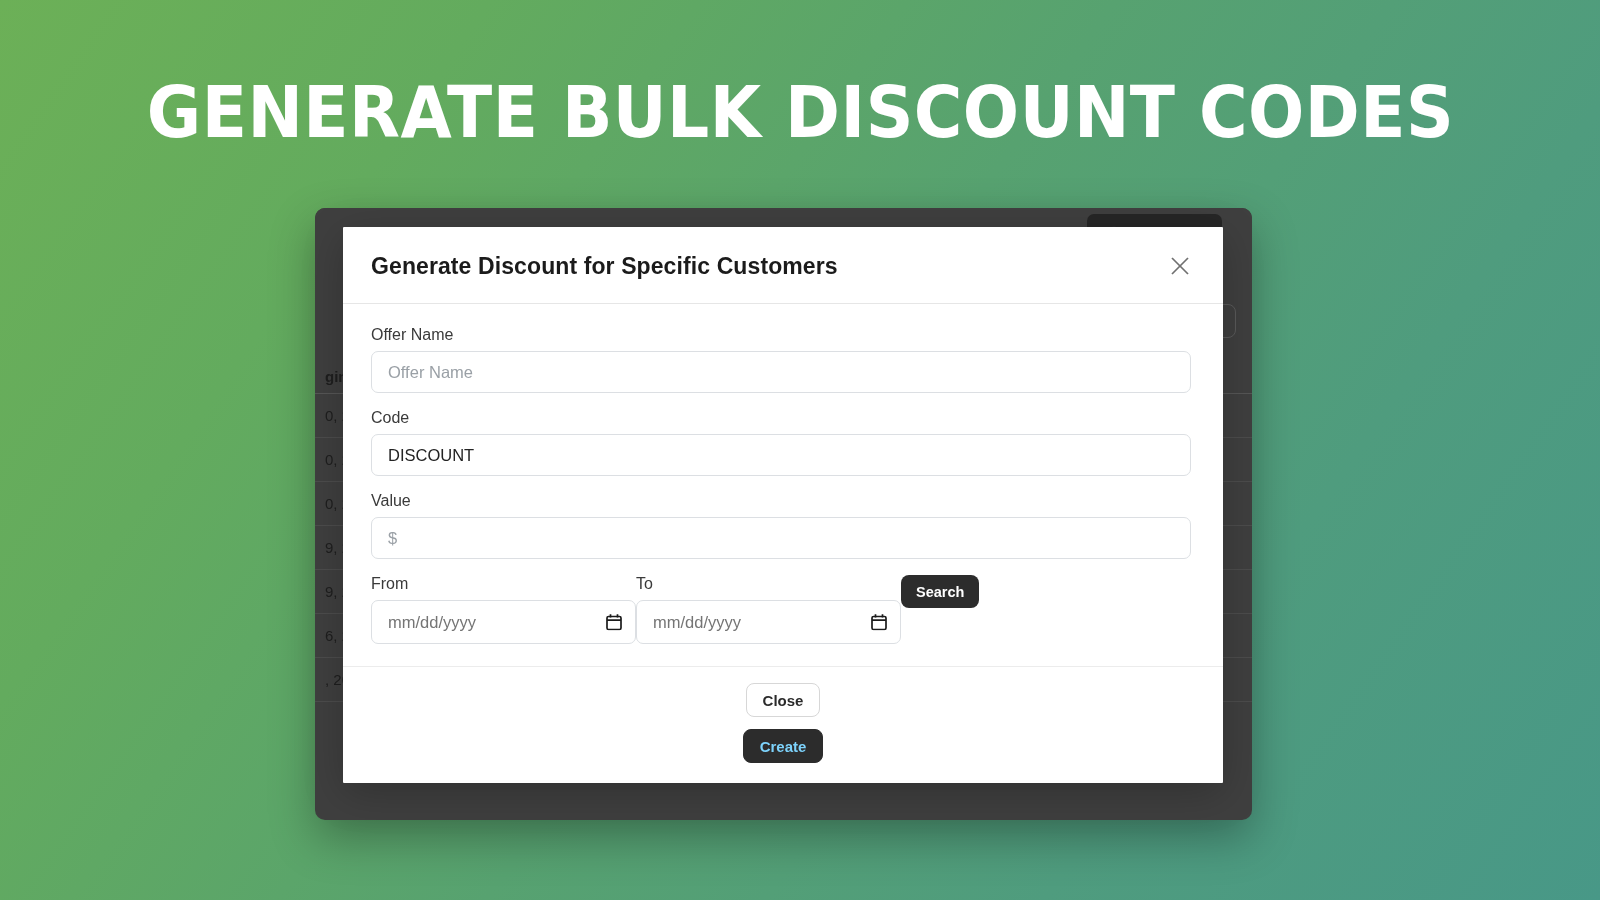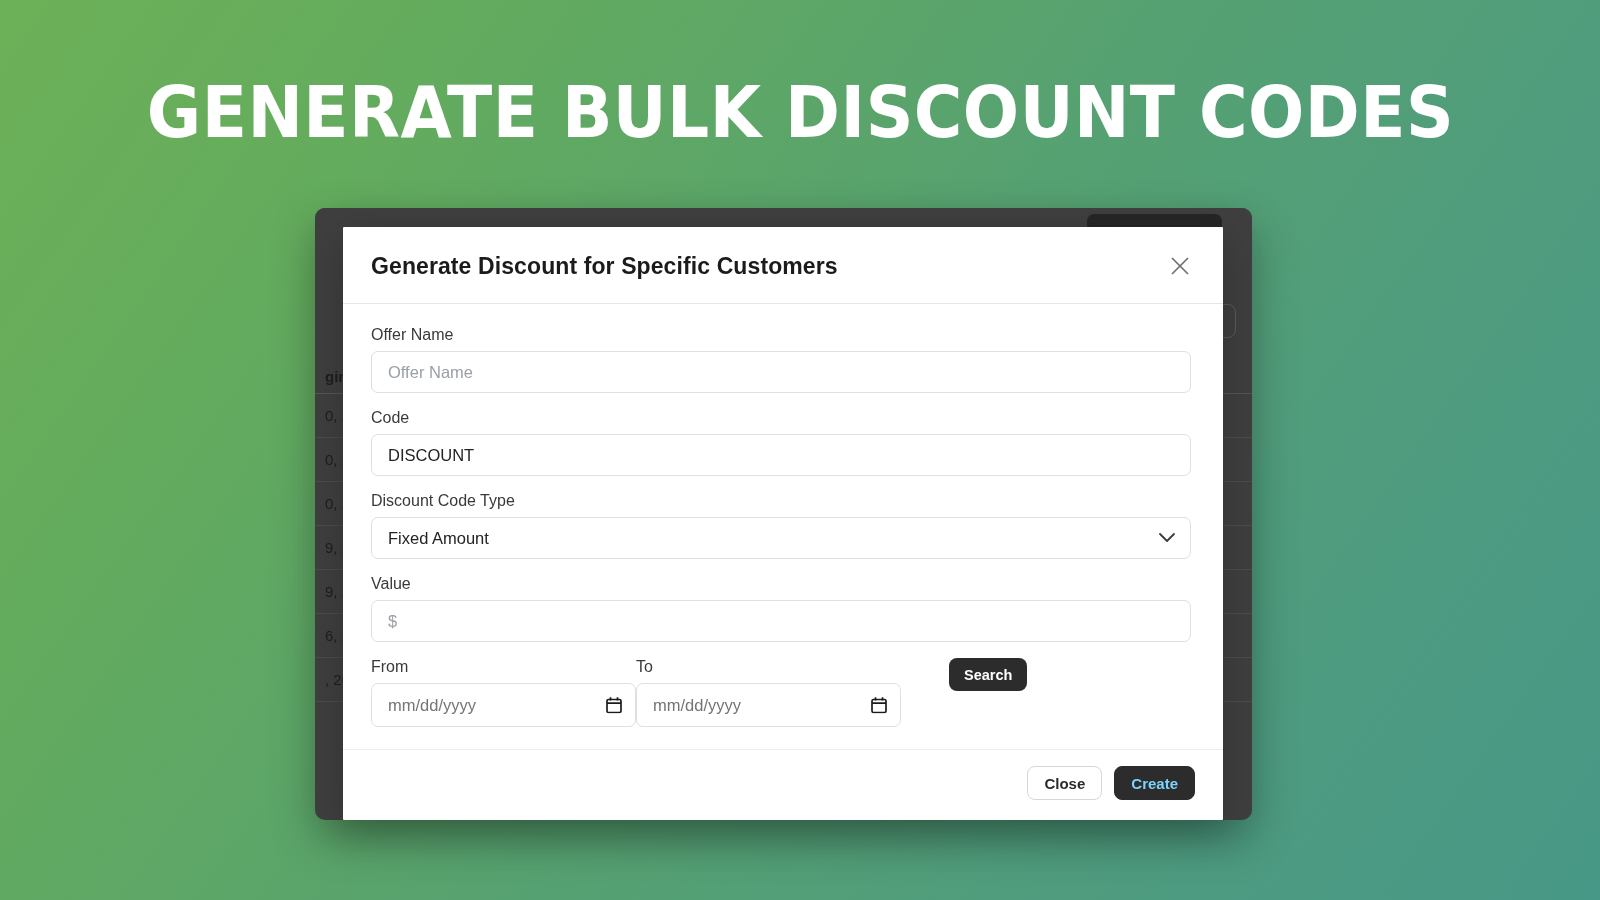--- a/index.html
+++ b/index.html
@@ -225,30 +225,30 @@
     padding: 0 15px;
     background: #2c2c2c;
     color: #ffffff;
     border: none;
     border-radius: 8px;
     font-family: "Liberation Sans", sans-serif;
     font-size: 14.5px;
     font-weight: bold;
     cursor: pointer;
     margin-bottom: 4px;
-    margin-left: 48px;
   }
 
   .modal-footer {
     display: flex;
     justify-content: flex-end;
     align-items: center;
     gap: 12px;
     padding: 16px 28px 20px 28px;
     border-top: 1px solid #ececec;
+    flex-direction: column;
   }
   .btn {
     height: 34px;
     padding: 0 16px;
     border-radius: 8px;
     font-family: "Liberation Sans", sans-serif;
     font-size: 15px;
     font-weight: bold;
     cursor: pointer;
   }
@@ -372,29 +372,20 @@
       <div class="field">
         <label class="field-label">Offer Name</label>
         <input class="text-input" type="text" placeholder="Offer Name" style="">
       </div>
 
       <div class="field">
         <label class="field-label">Code</label>
         <input class="text-input" type="text" placeholder="" value="DISCOUNT" style="">
       </div>
 
-      <div class="field">
-        <label class="field-label">Discount Code Type</label>
-        <div class="select-wrap">
-          <select class="select-input" id="discount-type-select"><option>Fixed Amount</option><option>Percentage</option></select>
-          <svg class="select-chevron" width="16" height="10" viewBox="0 0 16 10">
-            <polyline points="1,1 8,8 15,1" fill="none" stroke="#3c3c3c" stroke-width="1.8" stroke-linecap="round" stroke-linejoin="round"></polyline>
-          </svg>
-        </div>
-      </div>
 
       <div class="field">
         <label class="field-label">Value</label>
         <input class="text-input" type="text" placeholder="$" style="">
       </div>
 
       <div class="date-row">
         <div class="date-col">
           <label class="field-label">From</label>
           <div class="date-input-wrap">

